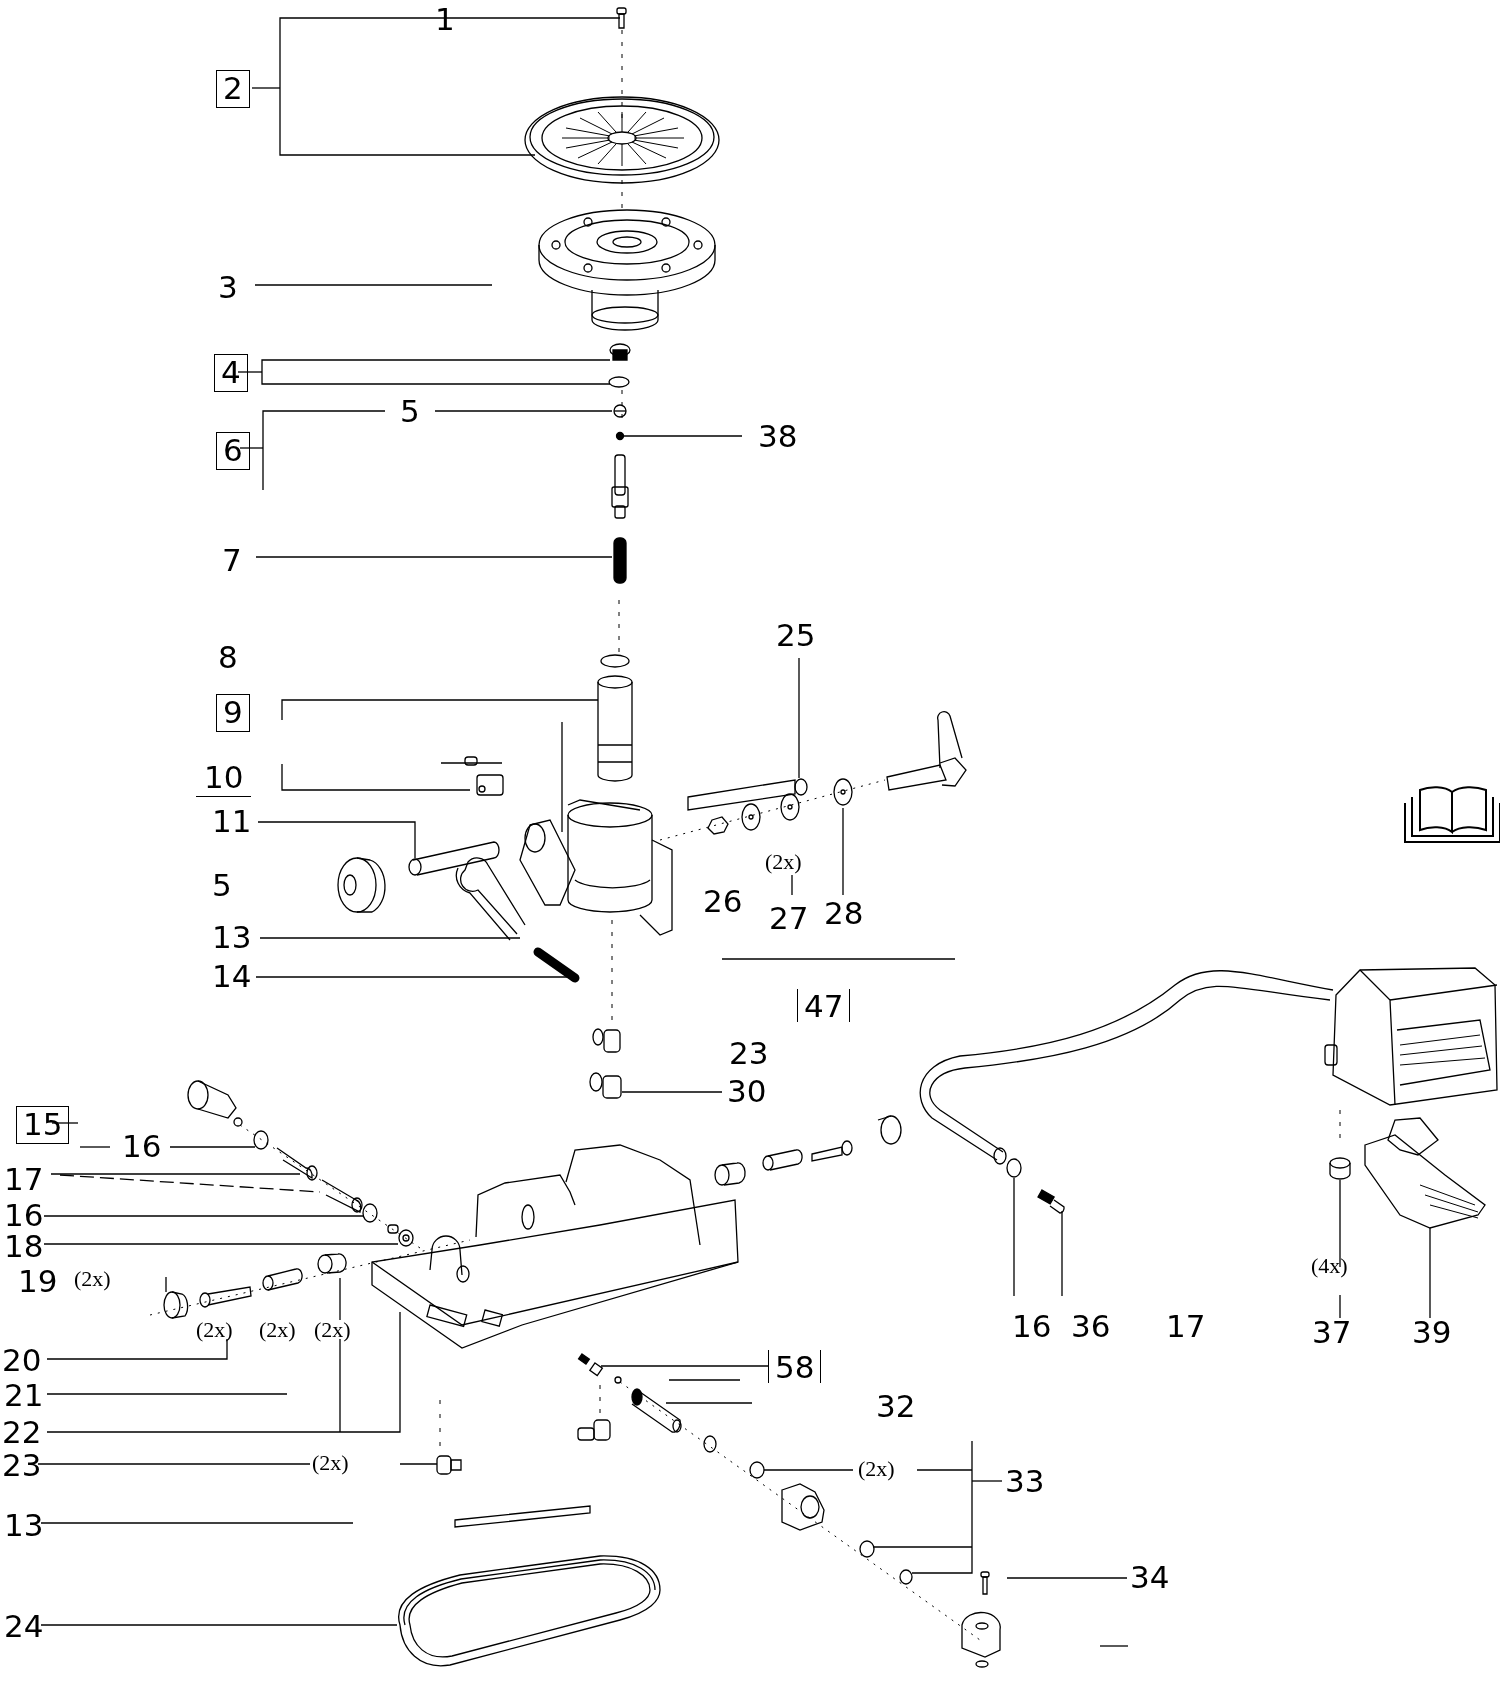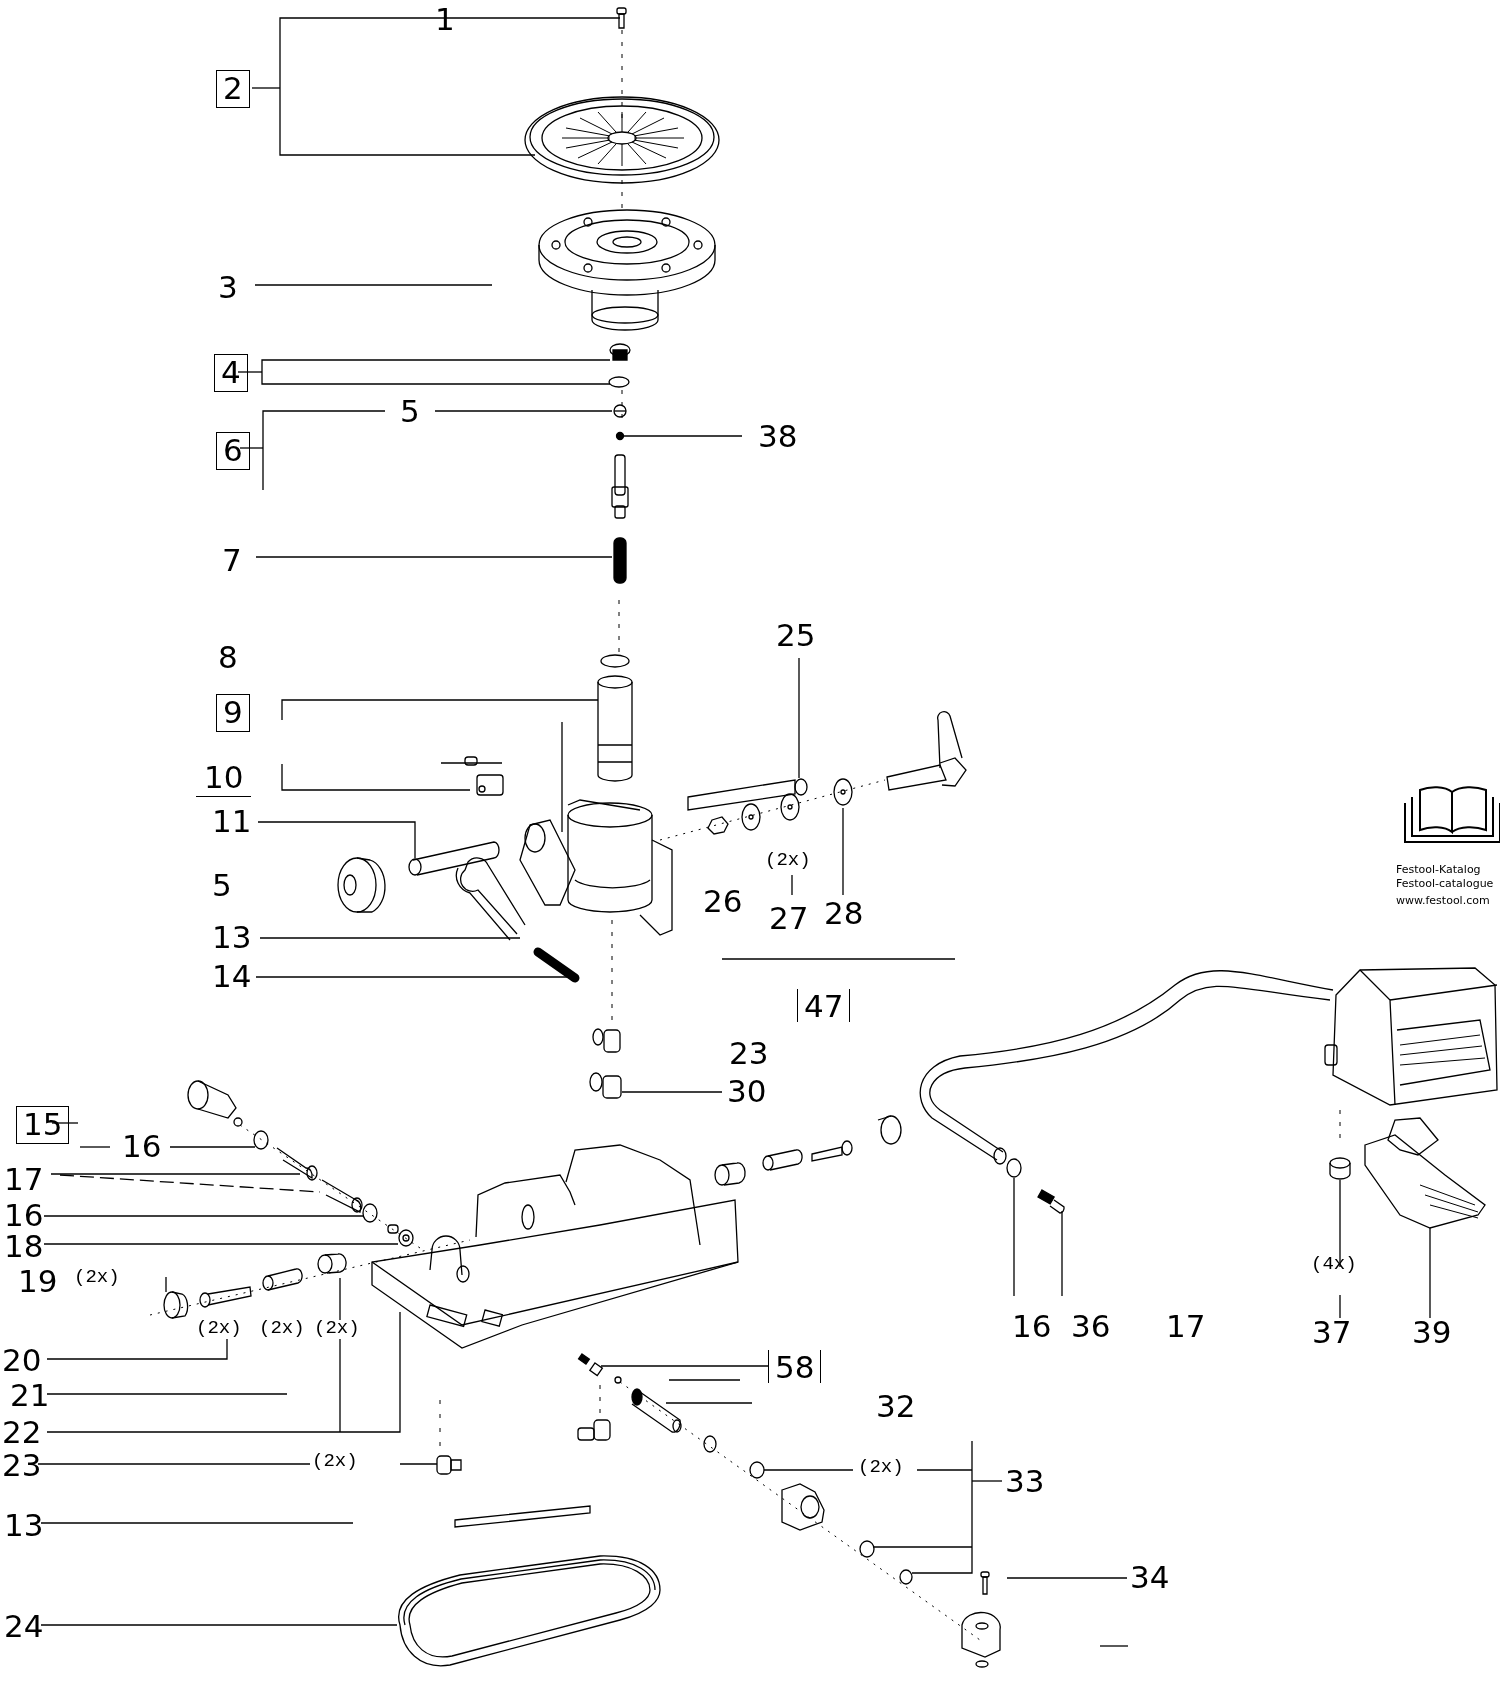--- a/index.html
+++ b/index.html
@@ -1,20 +1,20 @@
 <!DOCTYPE html>
 <html><head>
 <meta charset="utf-8">
 <style>
   html, body { margin:0; padding:0; background:#fff; }
   body { width:1500px; height:1688px; position:relative; overflow:hidden;
          font-family:"DejaVu Sans", sans-serif; color:#000; }
   #diagram { position:absolute; left:0; top:0; width:1500px; height:1688px; }
   .lbl { position:absolute; font-size:31px; line-height:1; font-family:"DejaVu Sans", sans-serif; white-space:nowrap; }
-  .qty { position:absolute; font-size:19px; line-height:1; font-family:Liberation Mono, monospace; white-space:nowrap; }
+  .qty { position:absolute; font-size:22px; line-height:1; font-family:Liberation Serif, serif; white-space:nowrap; }
   .boxed { border:1.5px solid #000; padding:2px 6px 3px 6px; }
   .boxed-open { border-left:1.5px solid #000; border-right:1.5px solid #000; padding:2px 6px 0 6px; }
   .under { border-bottom:1.5px solid #000; padding:0 8px 3px 8px; }
   .cat { position:absolute; left:1390px; top:785px; width:110px; text-align:center; }
   .cat .t { font-size:11px; line-height:14px; text-align:left; padding-left:6px; }
   svg line, svg path, svg ellipse, svg rect, svg circle, svg polyline, svg polygon { vector-effect:non-scaling-stroke; }
 </style>
 </head>
 <body>
 
@@ -436,21 +436,21 @@
 <span class="lbl" style="left:212px;top:870px">5</span>
 <span class="lbl" style="left:212px;top:922px">13</span>
 <span class="lbl" style="left:212px;top:961px">14</span>
 <span class="lbl boxed" style="left:16px;top:1106px">15</span>
 <span class="lbl" style="left:122px;top:1131px">16</span>
 <span class="lbl" style="left:4px;top:1164px">17</span>
 <span class="lbl" style="left:4px;top:1200px">16</span>
 <span class="lbl" style="left:4px;top:1231px">18</span>
 <span class="lbl" style="left:18px;top:1266px">19</span>
 <span class="lbl" style="left:2px;top:1345px">20</span>
-<span class="lbl" style="left:10px;top:1380px">21</span>
+<span class="lbl" style="left:4px;top:1380px">21</span>
 <span class="lbl" style="left:2px;top:1417px">22</span>
 <span class="lbl" style="left:2px;top:1450px">23</span>
 <span class="lbl" style="left:4px;top:1510px">13</span>
 <span class="lbl" style="left:4px;top:1611px">24</span>
 <span class="lbl" style="left:776px;top:620px">25</span>
 <span class="lbl" style="left:703px;top:886px">26</span>
 <span class="lbl" style="left:769px;top:903px">27</span>
 <span class="lbl" style="left:824px;top:898px">28</span>
 <span class="lbl boxed-open" style="left:797px;top:989px">47</span>
 <span class="lbl" style="left:729px;top:1038px">23</span>
@@ -469,19 +469,14 @@
 
 <span class="qty" style="left:765px;top:851px">(2x)</span>
 <span class="qty" style="left:74px;top:1268px">(2x)</span>
 <span class="qty" style="left:196px;top:1319px">(2x)</span>
 <span class="qty" style="left:259px;top:1319px">(2x)</span>
 <span class="qty" style="left:314px;top:1319px">(2x)</span>
 <span class="qty" style="left:312px;top:1452px">(2x)</span>
 <span class="qty" style="left:858px;top:1458px">(2x)</span>
 <span class="qty" style="left:1311px;top:1255px">(4x)</span>
 
-<div class="cat">
-  <div class="t" style="margin-top:78px">Festool-Katalog</div>
-  <div class="t">Festool-catalogue</div>
-  <div class="t" style="margin-top:3px">www.festool.com</div>
+
 </div>
 
-</div>
-
 </body></html>

